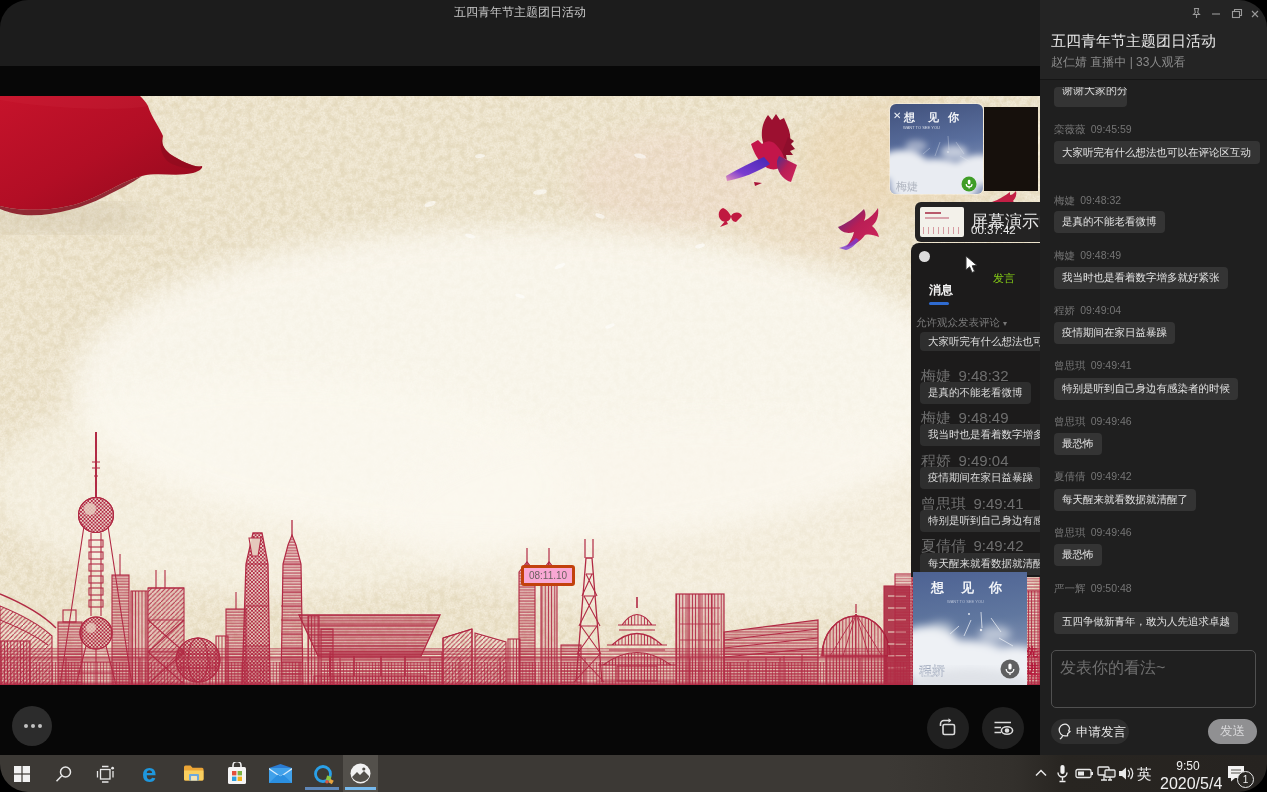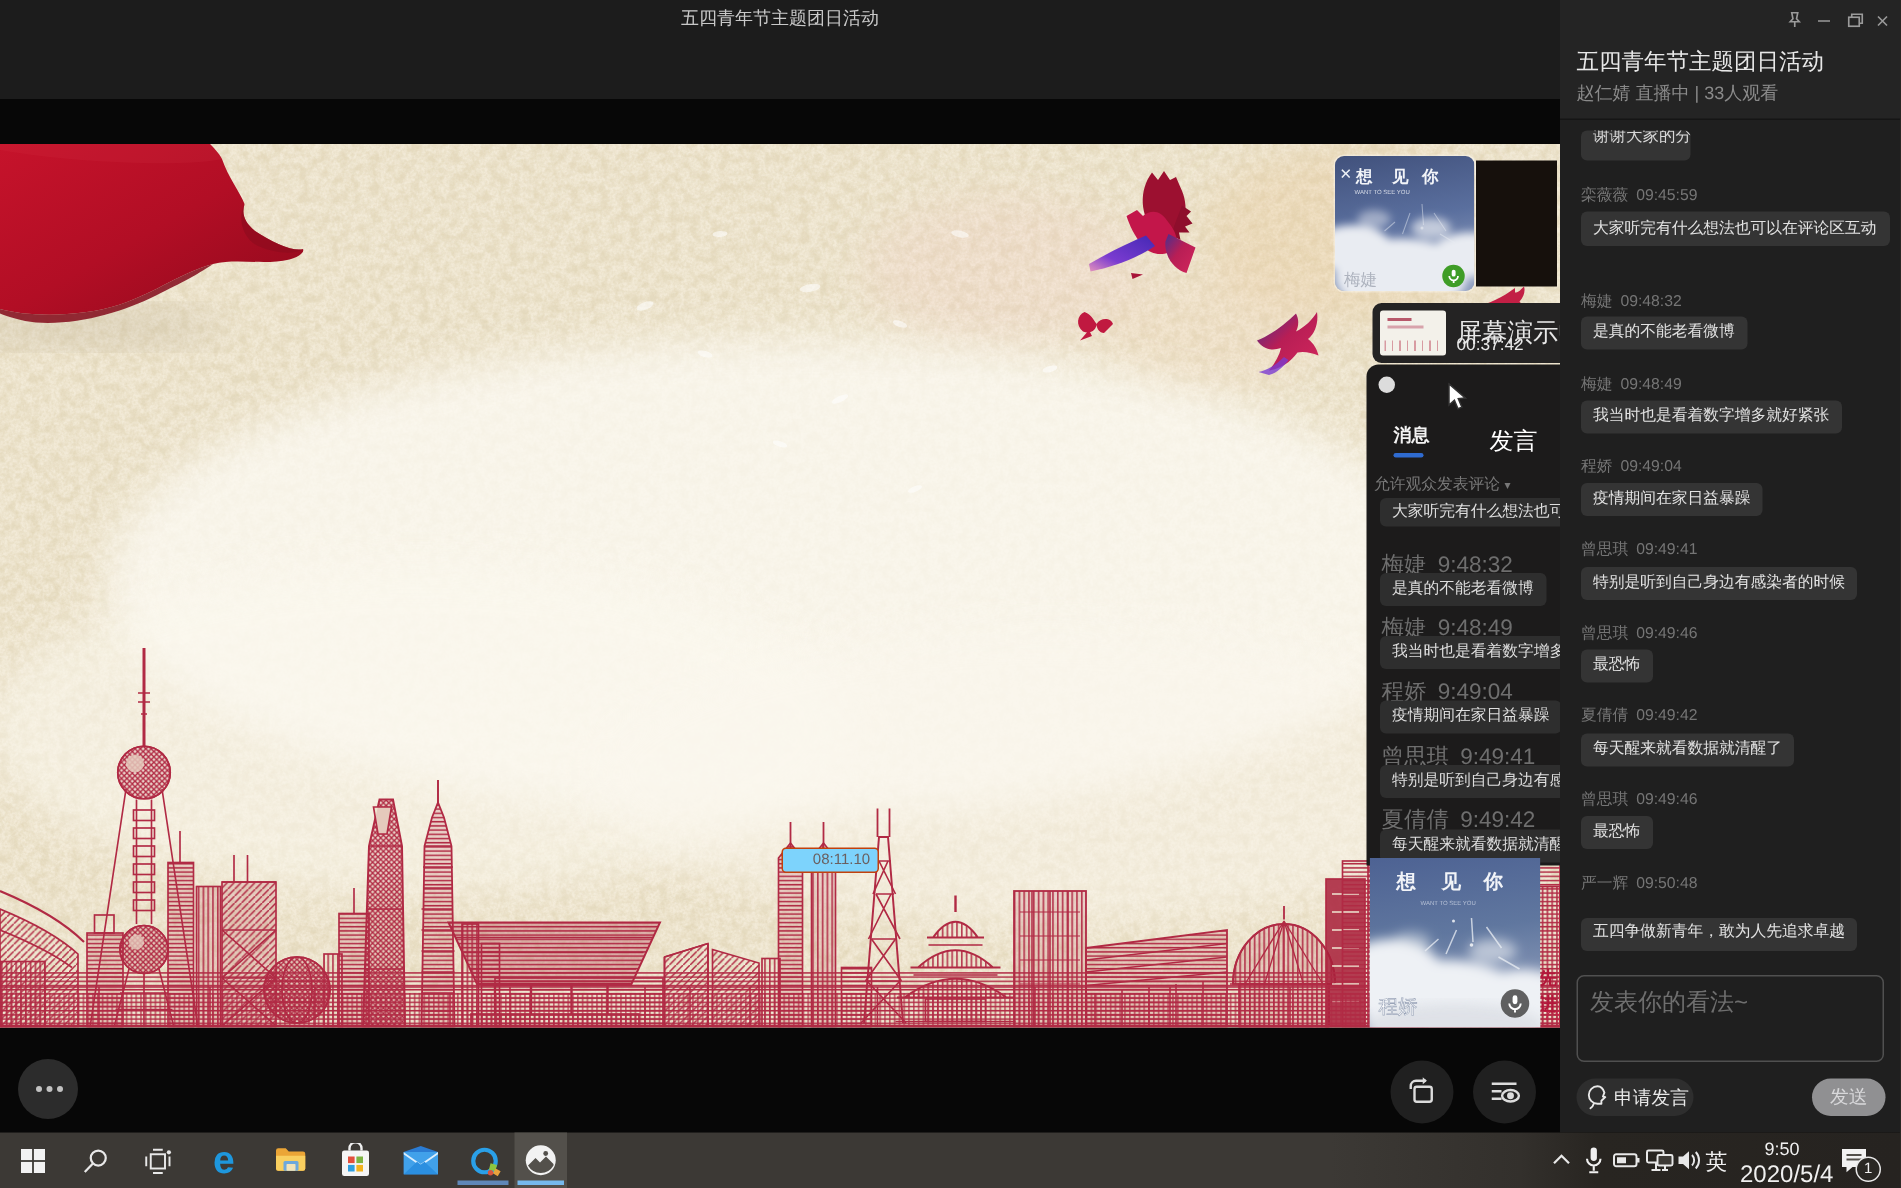--- a/index.html
+++ b/index.html
@@ -1,15 +1,15 @@
 <!DOCTYPE html>
 <html><head><meta charset="utf-8">
 <style>
 html,body{margin:0;padding:0;background:#000;}
-#s{position:relative;width:1267px;height:792px;overflow:hidden;font-family:"Liberation Sans",sans-serif;background:#000;}
+#s{position:relative;width:1267px;height:792px;overflow:hidden;font-family:"Liberation Sans",sans-serif;background:#000;border-radius:28px;}
 .abs{position:absolute;}
 .nm{font-size:10.5px;color:#757575;position:absolute;white-space:nowrap;}
 .bb{font-size:10.5px;color:#e2e2e2;background:#343434;border-radius:4px;padding:4px 8px;position:absolute;line-height:13.5px;white-space:nowrap;}
 .onm{font-size:15px;color:#6e6e6e;position:absolute;white-space:nowrap;}
 .obb{font-size:10.5px;color:#dedede;background:#2e2e2e;border-radius:4px;padding:4px 8px;position:absolute;line-height:13.5px;white-space:nowrap;}
 </style></head>
 <body>
 <div id="s">
 
 <div class="abs" style="left:0;top:0;width:1040px;height:66px;background:#1c1c1c"></div>
@@ -263,21 +263,21 @@
   <path d="M4.5,10 V8 a3.5,3.5 0 0 1 3.5,-3.5 h6.5"></path>
   <path d="M12.5,2.2 L15.3,4.5 L12.5,6.8 Z" fill="#dcdcdc" stroke="none"></path>
 </svg>
 <div class="abs" style="left:982px;top:707px;width:42px;height:42px;border-radius:50%;background:#202020"></div>
 <svg class="abs" style="left:991px;top:716px" width="24" height="24" viewBox="0 0 24 24" fill="none" stroke="#dcdcdc" stroke-width="1.6">
   <path d="M3.5,6.5 H20 M3.5,11.5 H10 M3.5,16.5 H10"></path>
   <ellipse cx="16" cy="14.5" rx="5.6" ry="3.8"></ellipse>
       <circle cx="16" cy="14.5" r="1.5" fill="#dcdcdc"></circle>
 </svg>
 
-<div class="abs" style="left:521px;top:565px;width:48px;height:15px;background:#7dd3fc;border:1px solid #c2410c;border-radius:3px;font-size:10px;color:#6a5f5f;text-align:center;line-height:15px;padding-left:15px;">08:11.10</div>
+<div class="abs" style="left:521px;top:565px;width:48px;height:15px;background:#f9a8d4;border:3px solid #c2410c;border-radius:3px;font-size:10px;color:#6a5f5f;text-align:center;line-height:15px;">08:11.10</div>
 
 <div class="abs" style="left:890px;top:104px;width:93px;height:90px;border-radius:6px;overflow:hidden;box-shadow:0 0 0 1px rgba(255,255,255,0.35)">
   <svg width="93" height="90">
     <defs>
       <linearGradient id="sky1" x1="0" y1="0" x2="0.2" y2="1">
         <stop offset="0" stop-color="#41517c"></stop>
             <stop offset="0.55" stop-color="#5a6f9e"></stop>
             <stop offset="1" stop-color="#8d9cbd"></stop>
       </linearGradient>
       <filter id="bl1">
@@ -319,21 +319,21 @@
   <div class="abs" style="left:5px;top:5px;width:16px;height:2px;background:#b8596b"></div>
   <div class="abs" style="left:5px;top:10px;width:24px;height:2px;background:#d8a3ab"></div>
   <div class="abs" style="left:3px;top:20px;width:38px;height:7px;background:repeating-linear-gradient(90deg,rgba(182,51,74,0.45) 0 1px,#f3f1ea 1px 5px)"></div>
 </div>
 <div class="abs" style="left:971px;top:210px;font-size:17px;color:#e8e8e8;">屏幕演示中</div>
 <div class="abs" style="left:971px;top:224px;font-size:11.5px;color:#e8e8e8;">00:37:42</div>
 
 <div class="abs" style="left:911px;top:243px;width:129px;height:334px;background:#1c1b1b;border-radius:8px 0 0 0;overflow:hidden">
   <div class="abs" style="left:8px;top:8px;width:11px;height:11px;border-radius:50%;background:#dcdcdc"></div>
   <div class="abs" style="left:18px;top:39px;font-size:12px;color:#f2f2f2;font-weight:bold">消息</div>
-  <div class="abs" style="left:82px;top:41px;font-size:16px;color:#ffffff">发言</div>
+  <div class="abs" style="left:82px;top:28px;font-size:11px;color:#84cc16">发言</div>
   <div class="abs" style="left:18px;top:59px;width:20px;height:3px;border-radius:2px;background:#2f6bd0"></div>
   <div class="abs" style="left:5px;top:73px;font-size:10.5px;color:#787878">允许观众发表评论 <span style="font-size:8px">▾</span></div>
   <div class="obb" style="left:9px;top:89px;white-space:normal;width:190px;line-height:13px;padding:3px 8px;">大家听完有什么想法也可以在评论区互动</div>
   <div class="onm" style="left:10px;top:124px;">梅婕 9:48:32</div>
   <div class="obb" style="left:9px;top:139px;">是真的不能老看微博</div>
   <div class="onm" style="left:10px;top:166px;">梅婕 9:48:49</div>
   <div class="obb" style="left:9px;top:181px;">我当时也是看着数字增多就好紧张</div>
   <div class="onm" style="left:10px;top:209px;">程娇 9:49:04</div>
   <div class="obb" style="left:9px;top:224px;">疫情期间在家日益暴躁</div>
   <div class="onm" style="left:10px;top:252px;">曾思琪 9:49:41</div>

